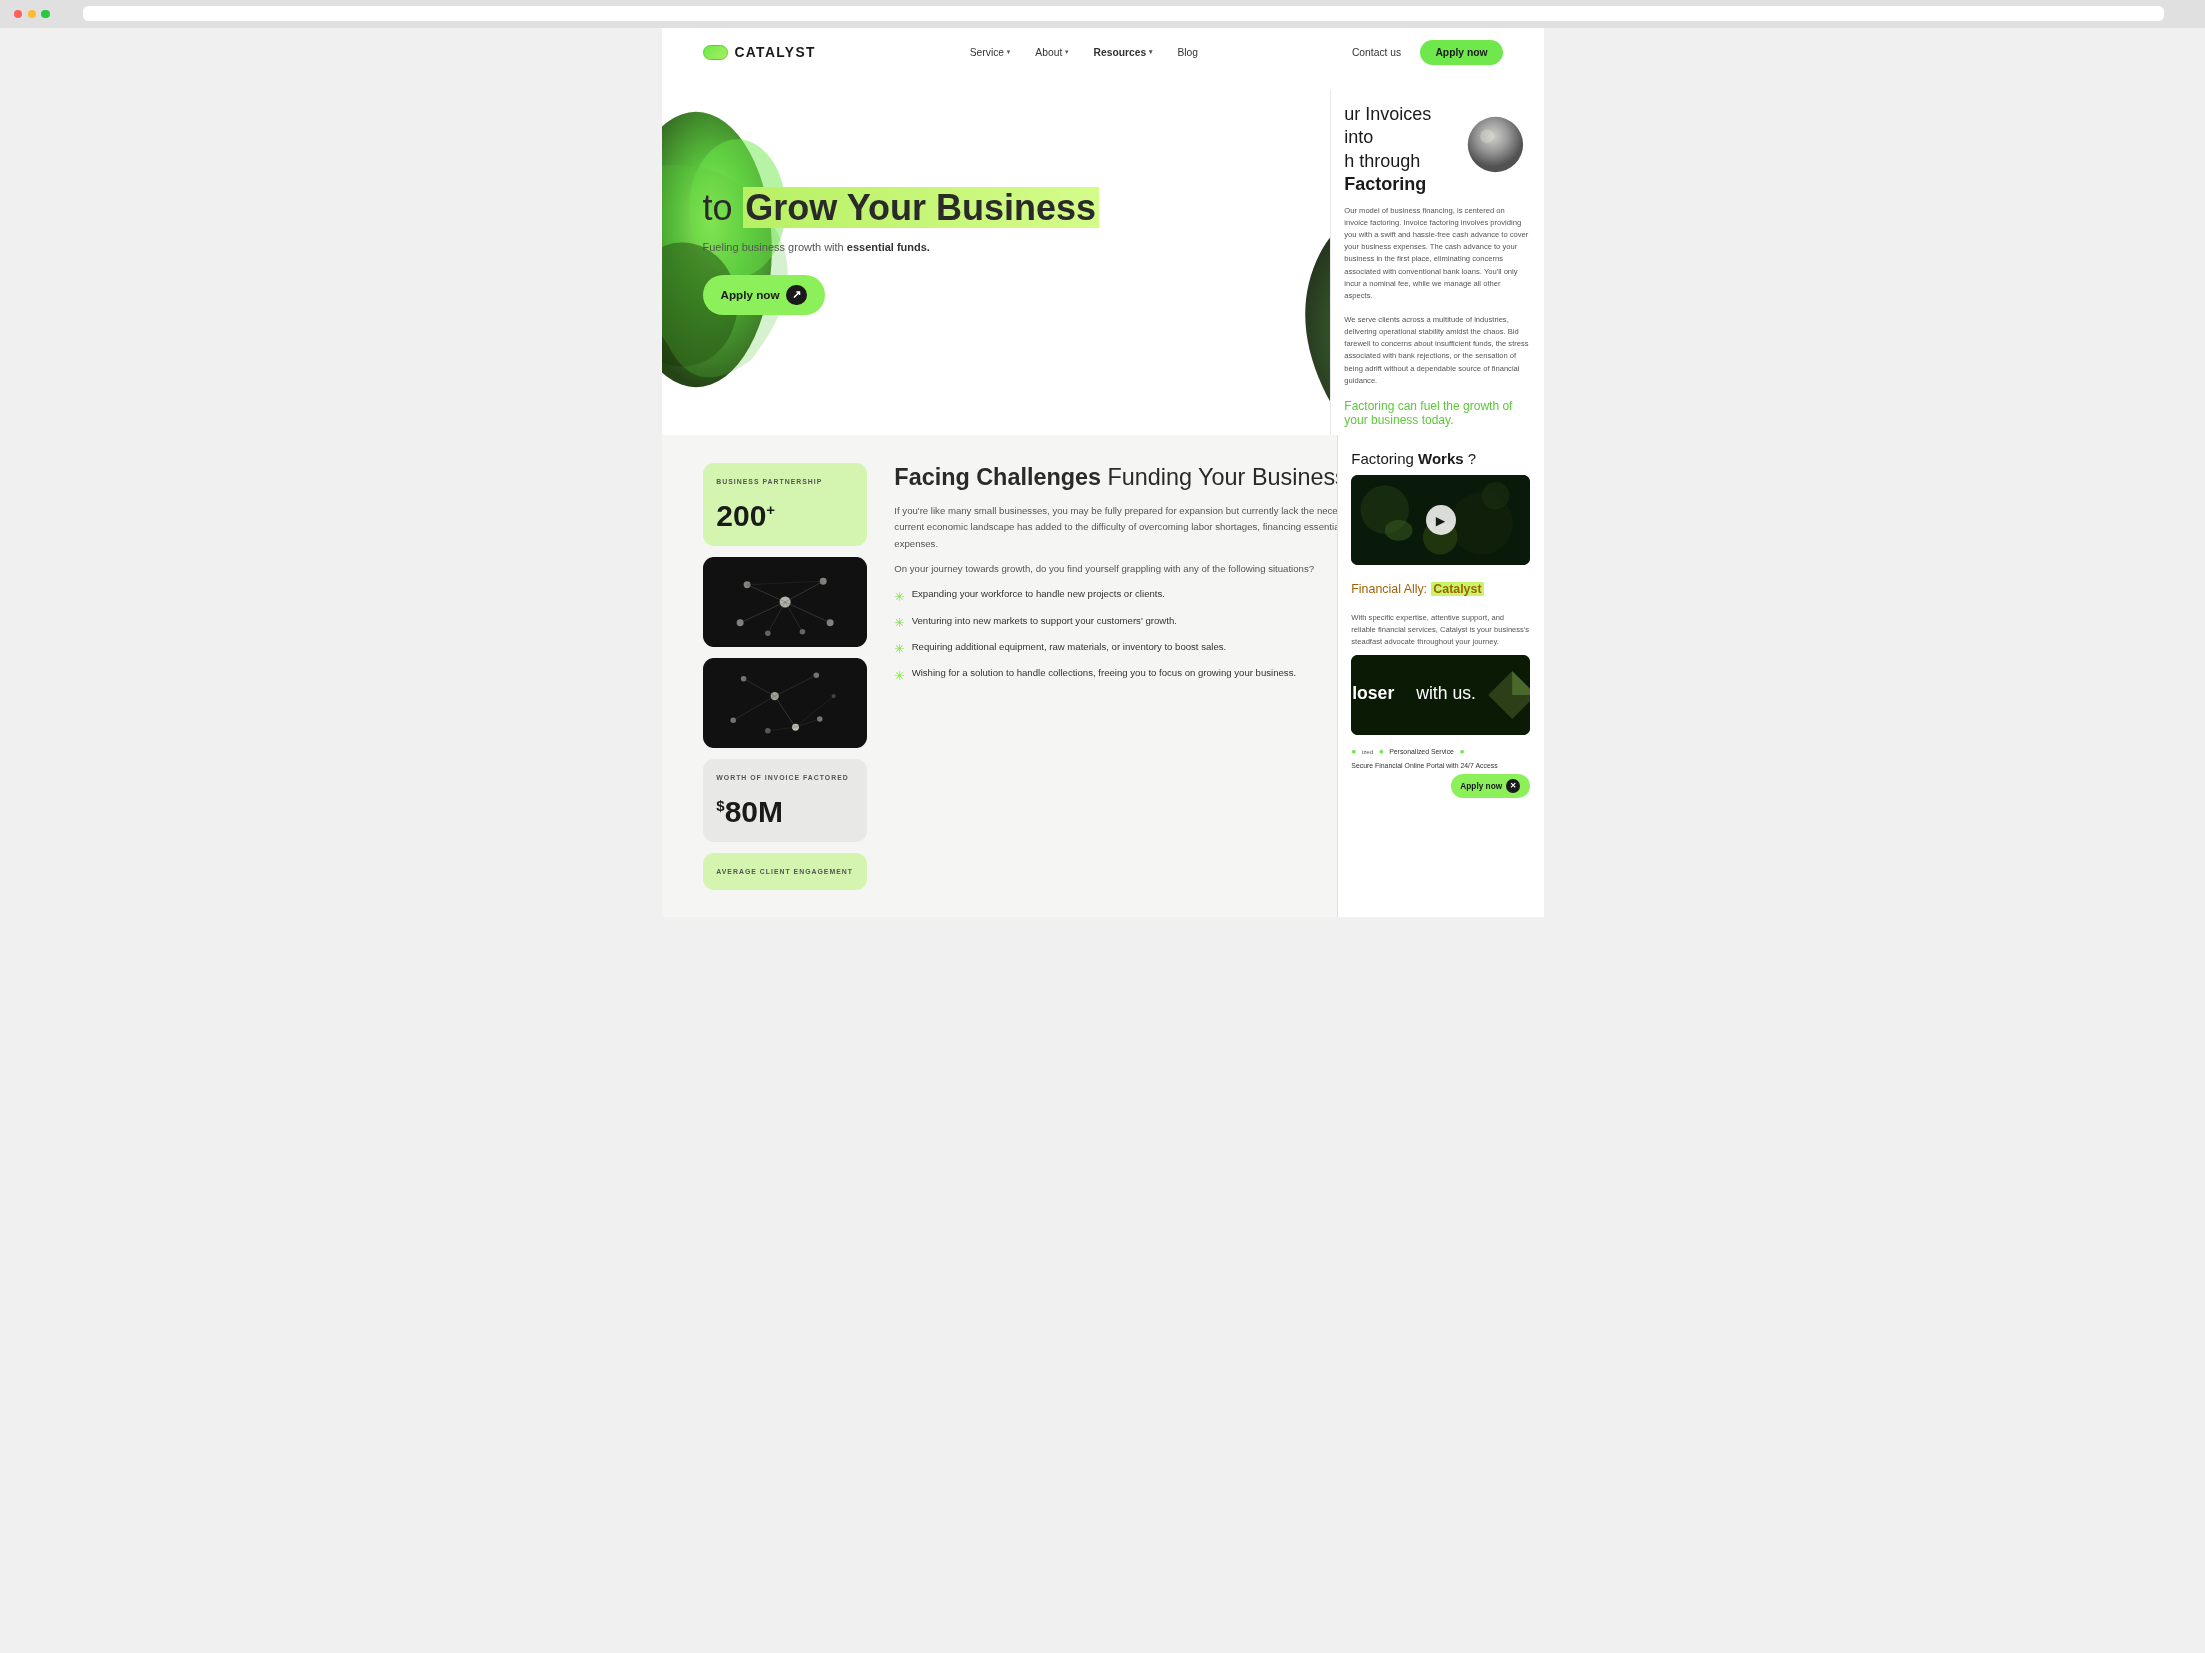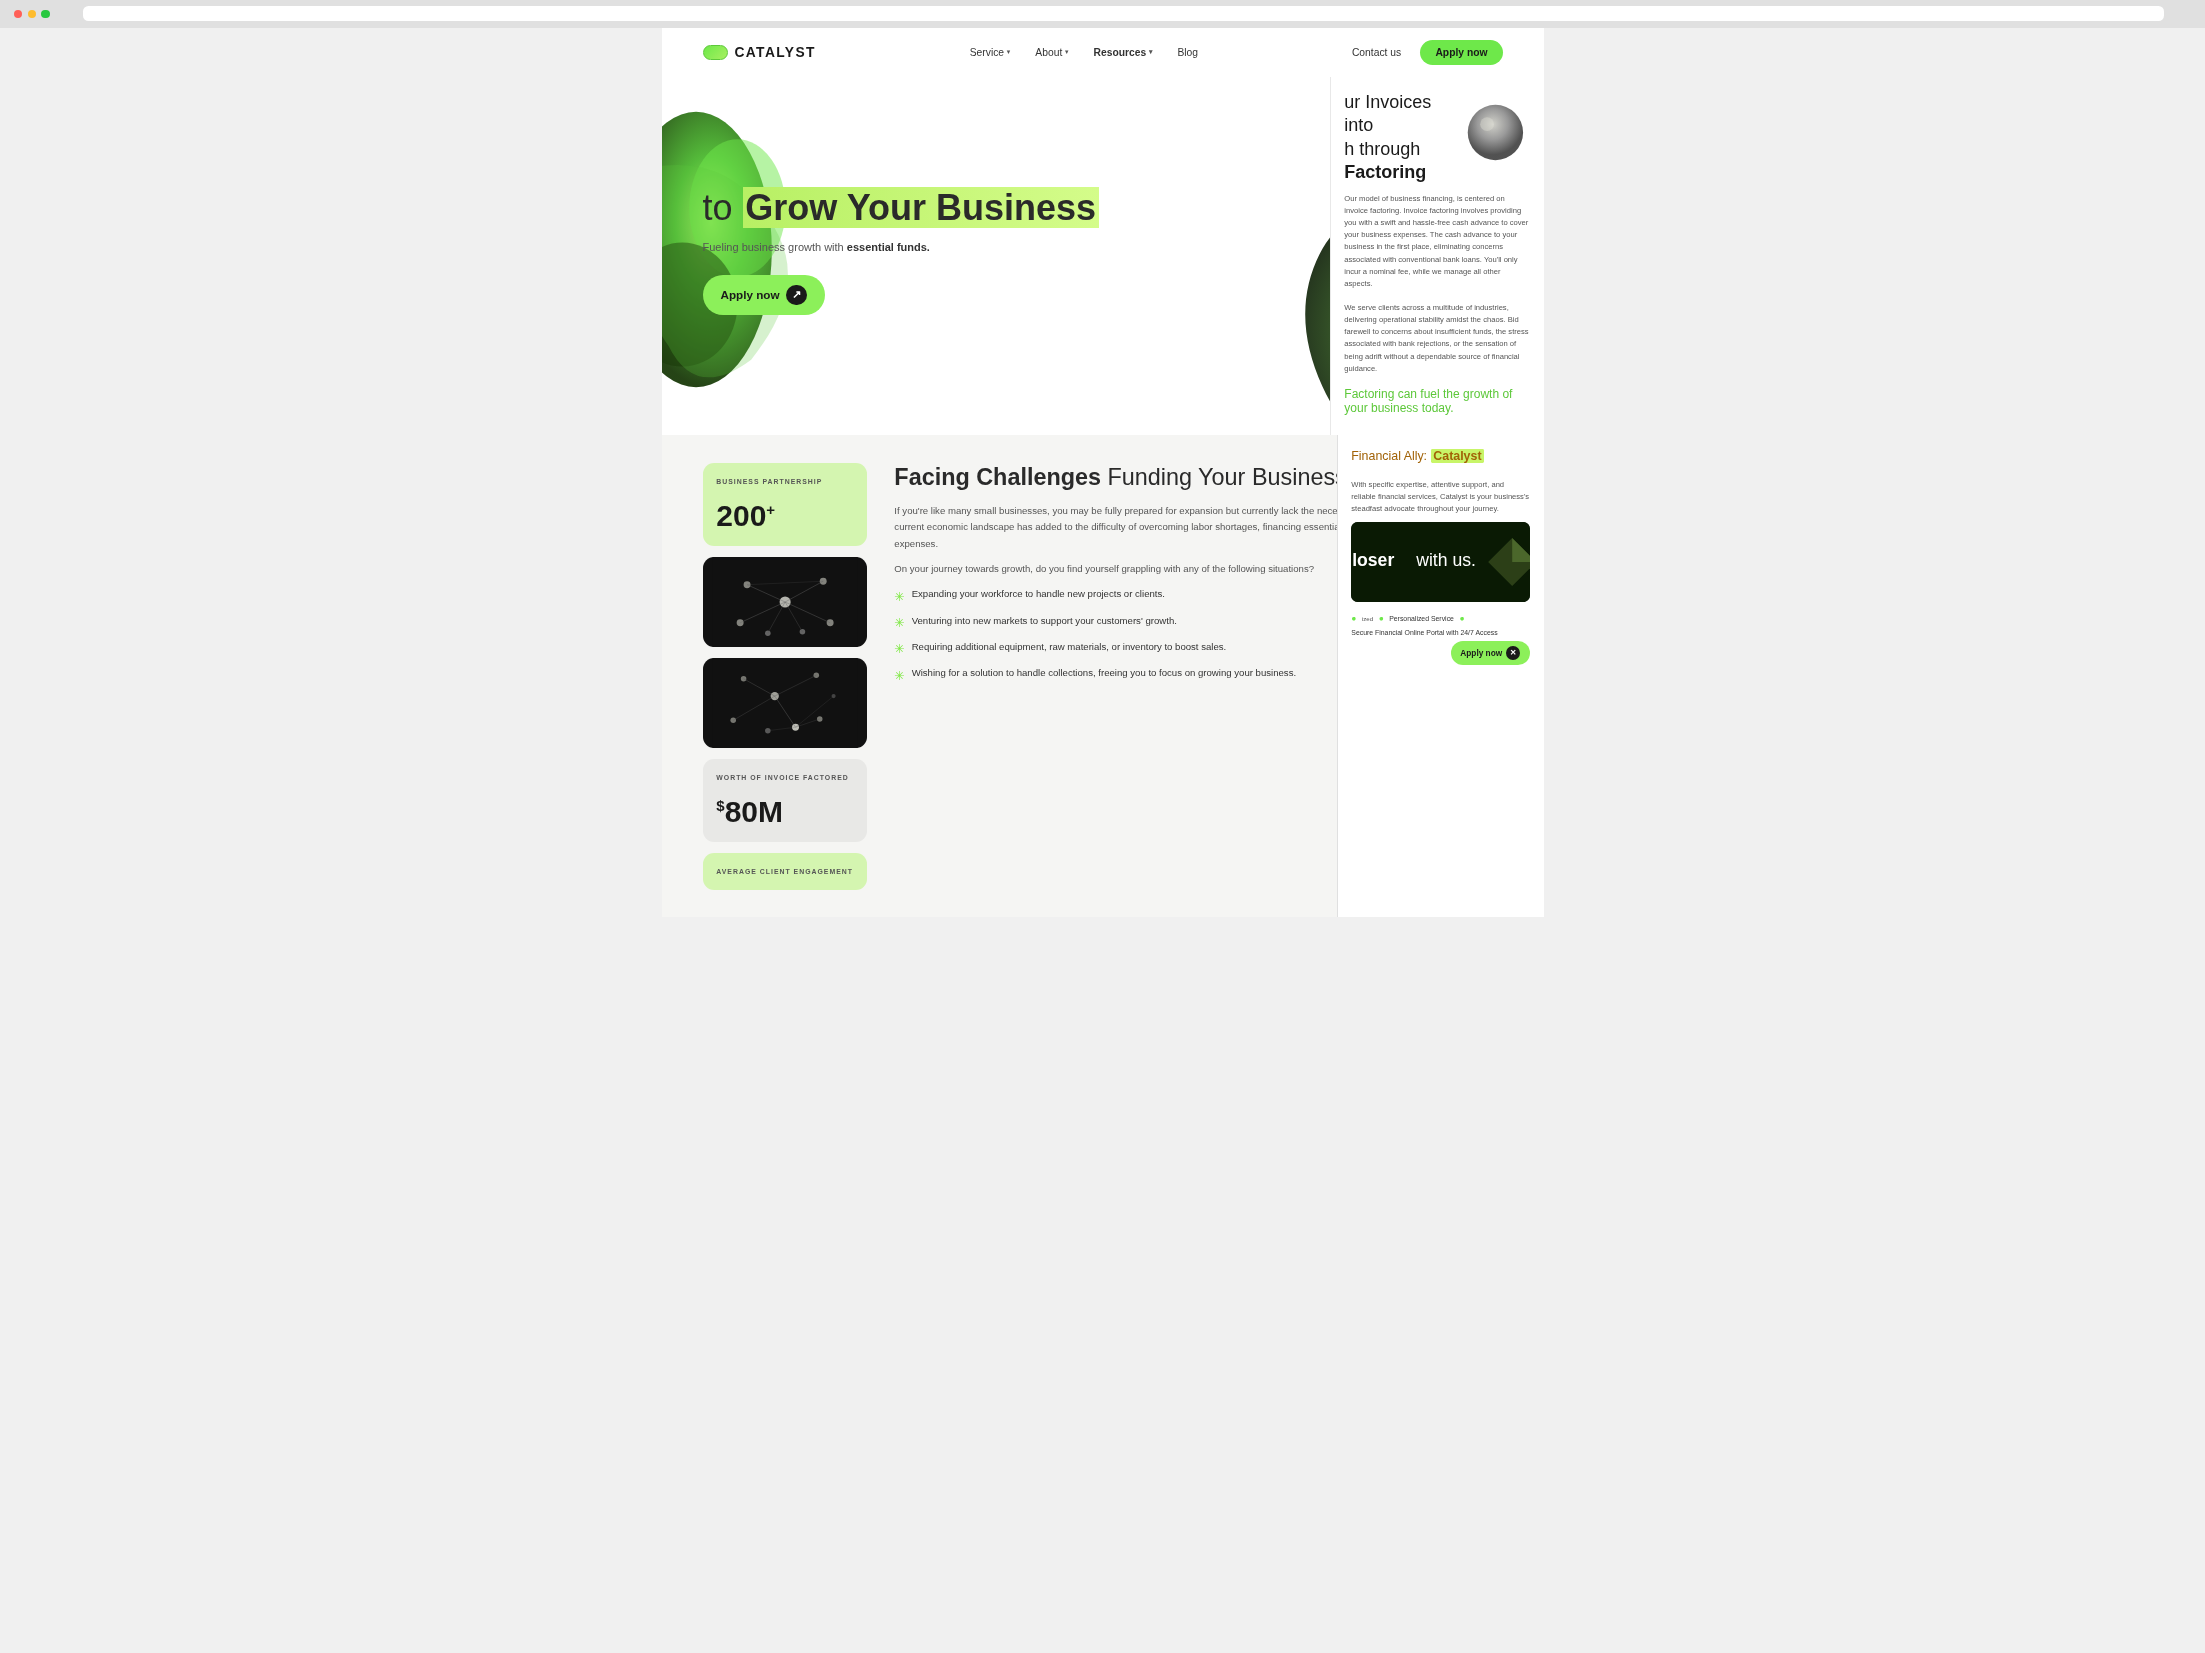--- a/index.html
+++ b/index.html
@@ -377,21 +377,21 @@
       align-items: center;
       justify-content: center;
       color: #fff;
       font-size: 7.6px;
     }
 
     
     .hero-right-overlay {
       position: absolute;
       right: 0;
-      top: 0;
+      top: 12px;
       width: 214px;
       background: #fff;
       z-index: 3;
       padding: 13.8px 13.8px;
       border-left: 0.7px solid #e8e8e8;
       height: 100%;
       overflow: hidden;
     }
 
     .hero-rp-title {
@@ -654,20 +654,38 @@
         </li>
         <li>
           <span class="bullet-star">✳</span>
           <span>Wishing for a solution to handle collections, freeing you to focus on growing your business.</span>
         </li>
       </ul>
     </div>
 
     <div class="right-panel">
 
+      <div class="rp-section">
+        <h3 class="rp-title">
+          <span>Factoring </span><strong>Works</strong><span> ?</span>
+        </h3>
+        <div class="rp-video">
+
+          <svg style="position:absolute;top:0;left:0;width:100%;height:100%;" viewBox="0 0 280 130" preserveAspectRatio="xMidYMid slice">
+            <rect width="280" height="130" fill="#0a1a0a"></rect>
+
+            <circle cx="60" cy="50" r="35" fill="#1a3010" opacity="0.8"></circle>
+            <circle cx="200" cy="70" r="45" fill="#0f200a" opacity="0.9"></circle>
+            <circle cx="140" cy="90" r="25" fill="#2a4010" opacity="0.7"></circle>
+            <circle cx="220" cy="30" r="20" fill="#1a3010" opacity="0.6"></circle>
+            <ellipse cx="80" cy="80" rx="20" ry="15" fill="#3a6020" opacity="0.5"></ellipse>
+          </svg>
+          <div class="play-btn">▶</div>
+        </div>
+      </div>
 
       <div class="rp-section">
         <h3 class="rp-ally-title">
           <span>Financial Ally: </span><span class="catalyst-highlight">Catalyst</span>
         </h3>
         <p class="rp-ally-body">With specific expertise, attentive support, and reliable financial services, Catalyst is your business's steadfast advocate throughout your journey.</p>
         <div class="rp-card-dark">
           <svg width="100%" height="100%" viewBox="0 0 280 100" preserveAspectRatio="xMidYMid slice">
             <rect width="280" height="100" fill="#0a1a04"></rect>
             <text x="30" y="55" font-size="22" font-weight="800" fill="#fff" font-family="Arial">loser</text>

